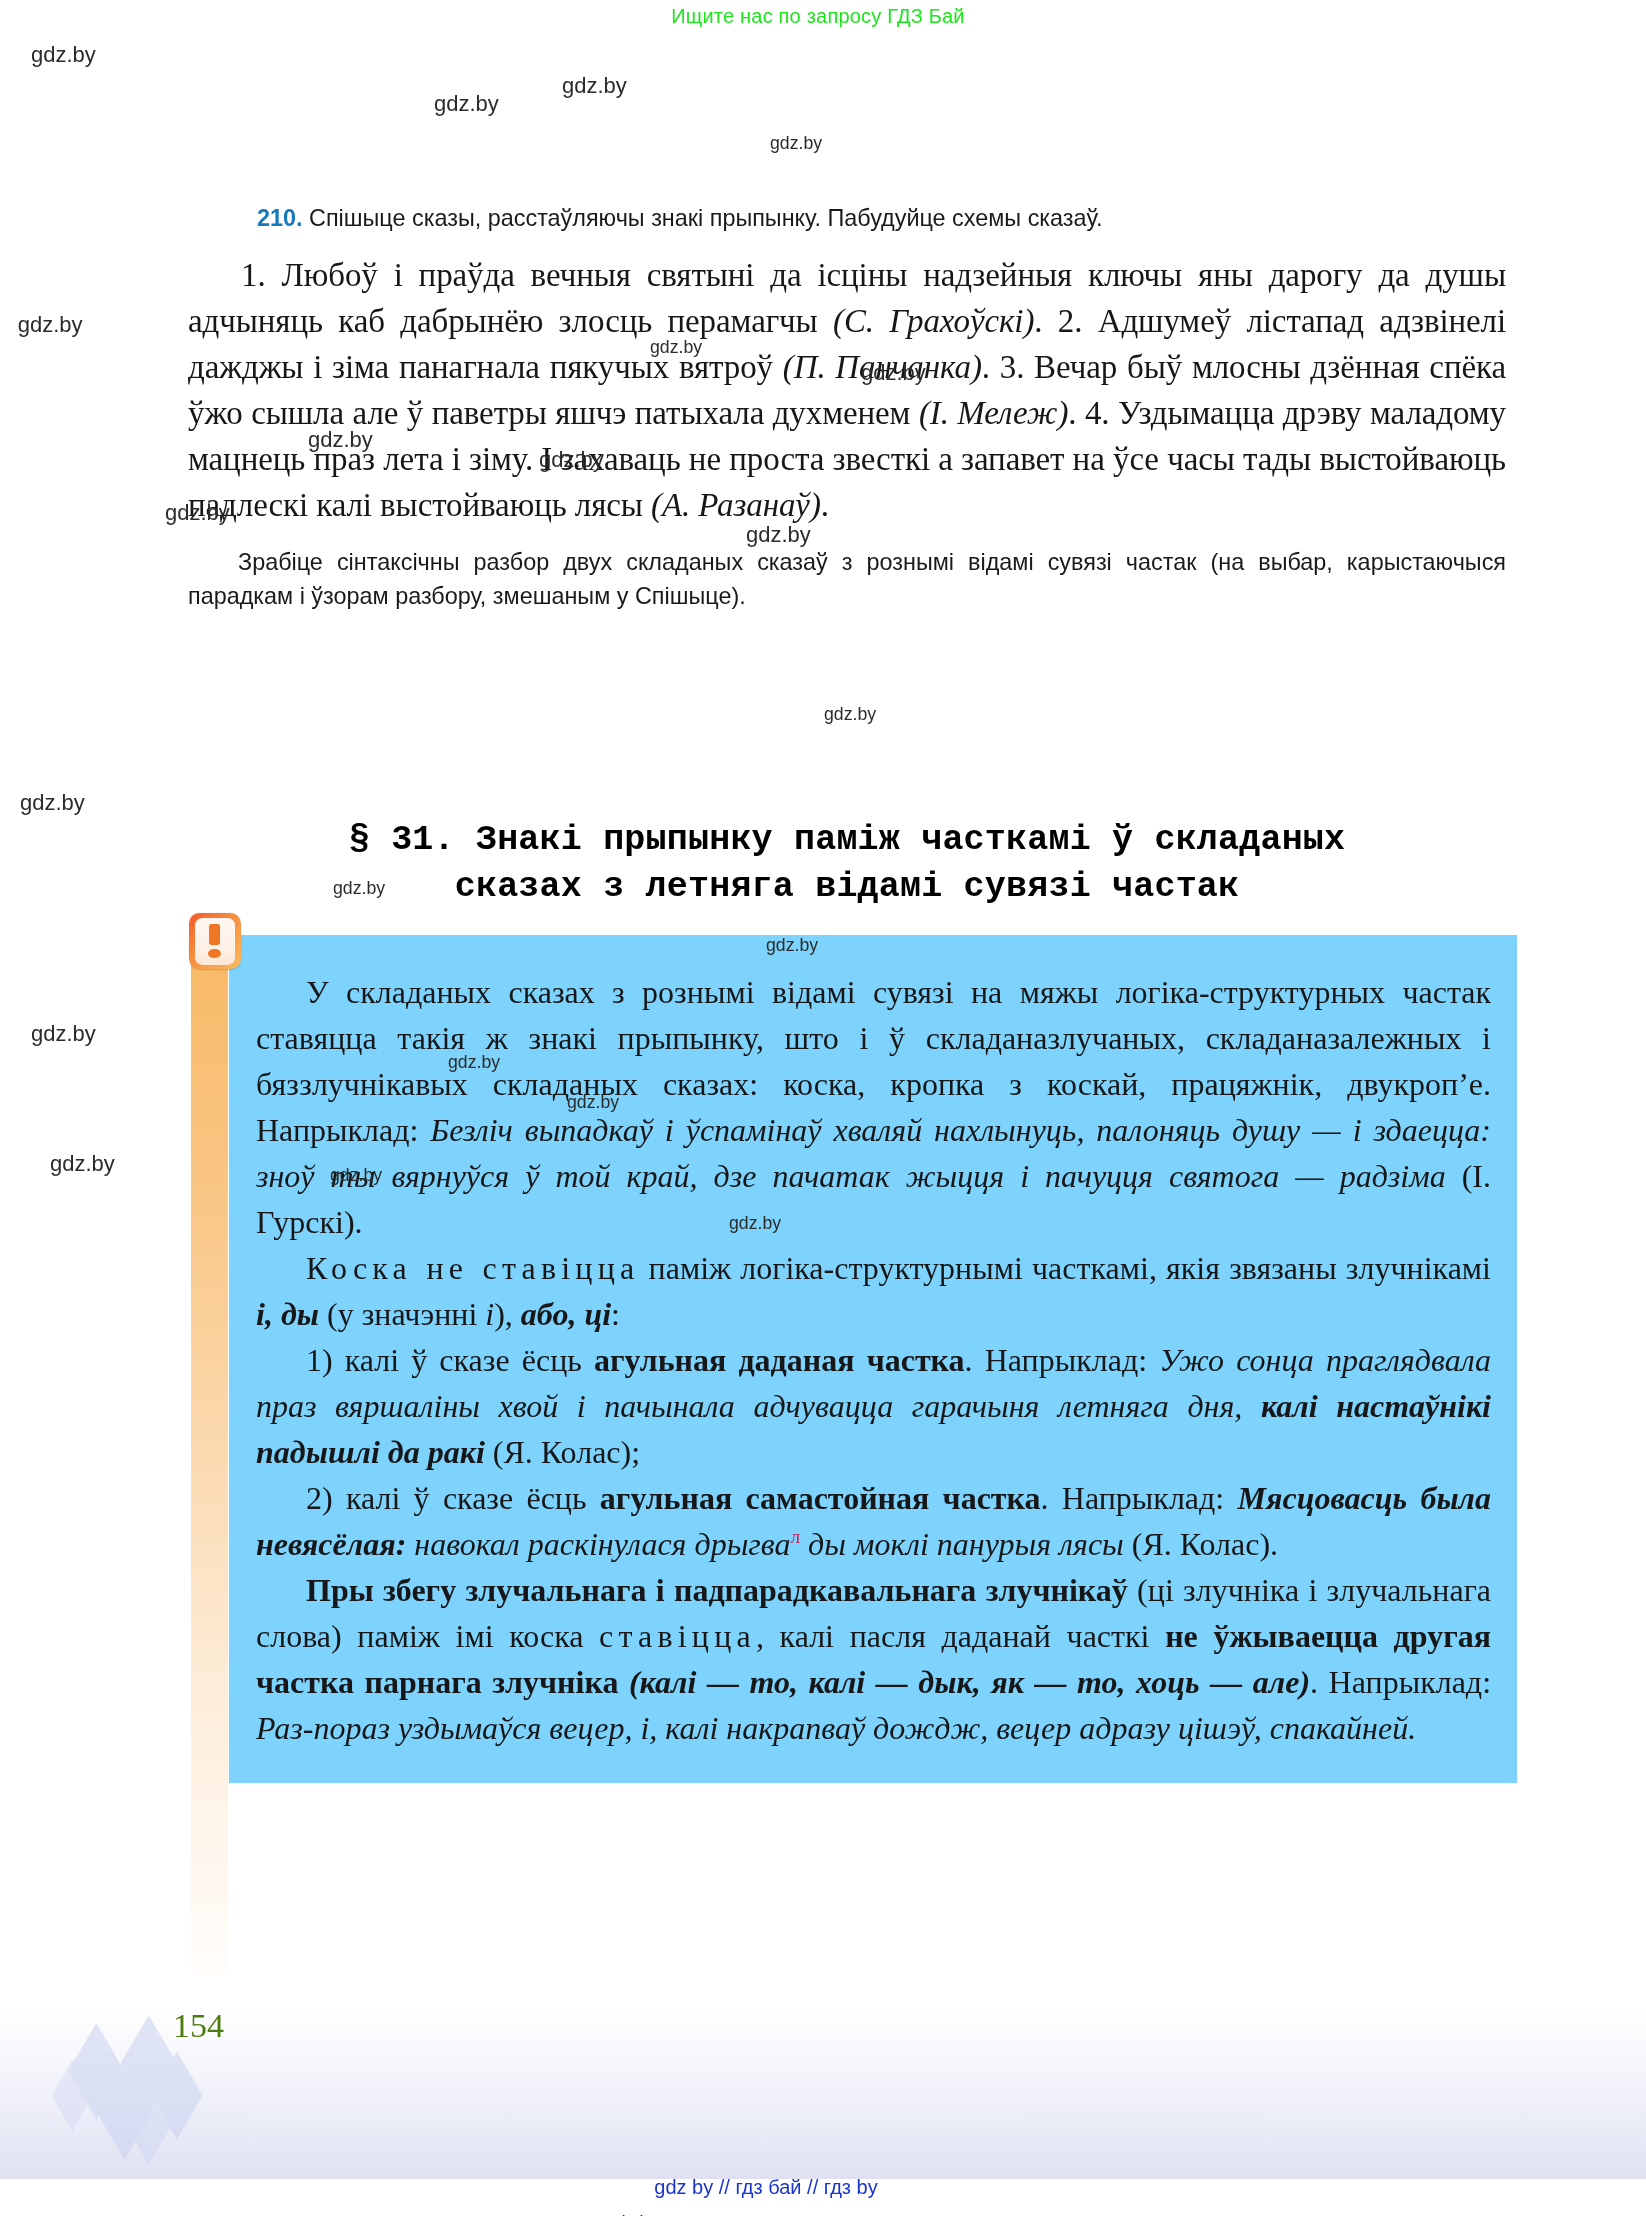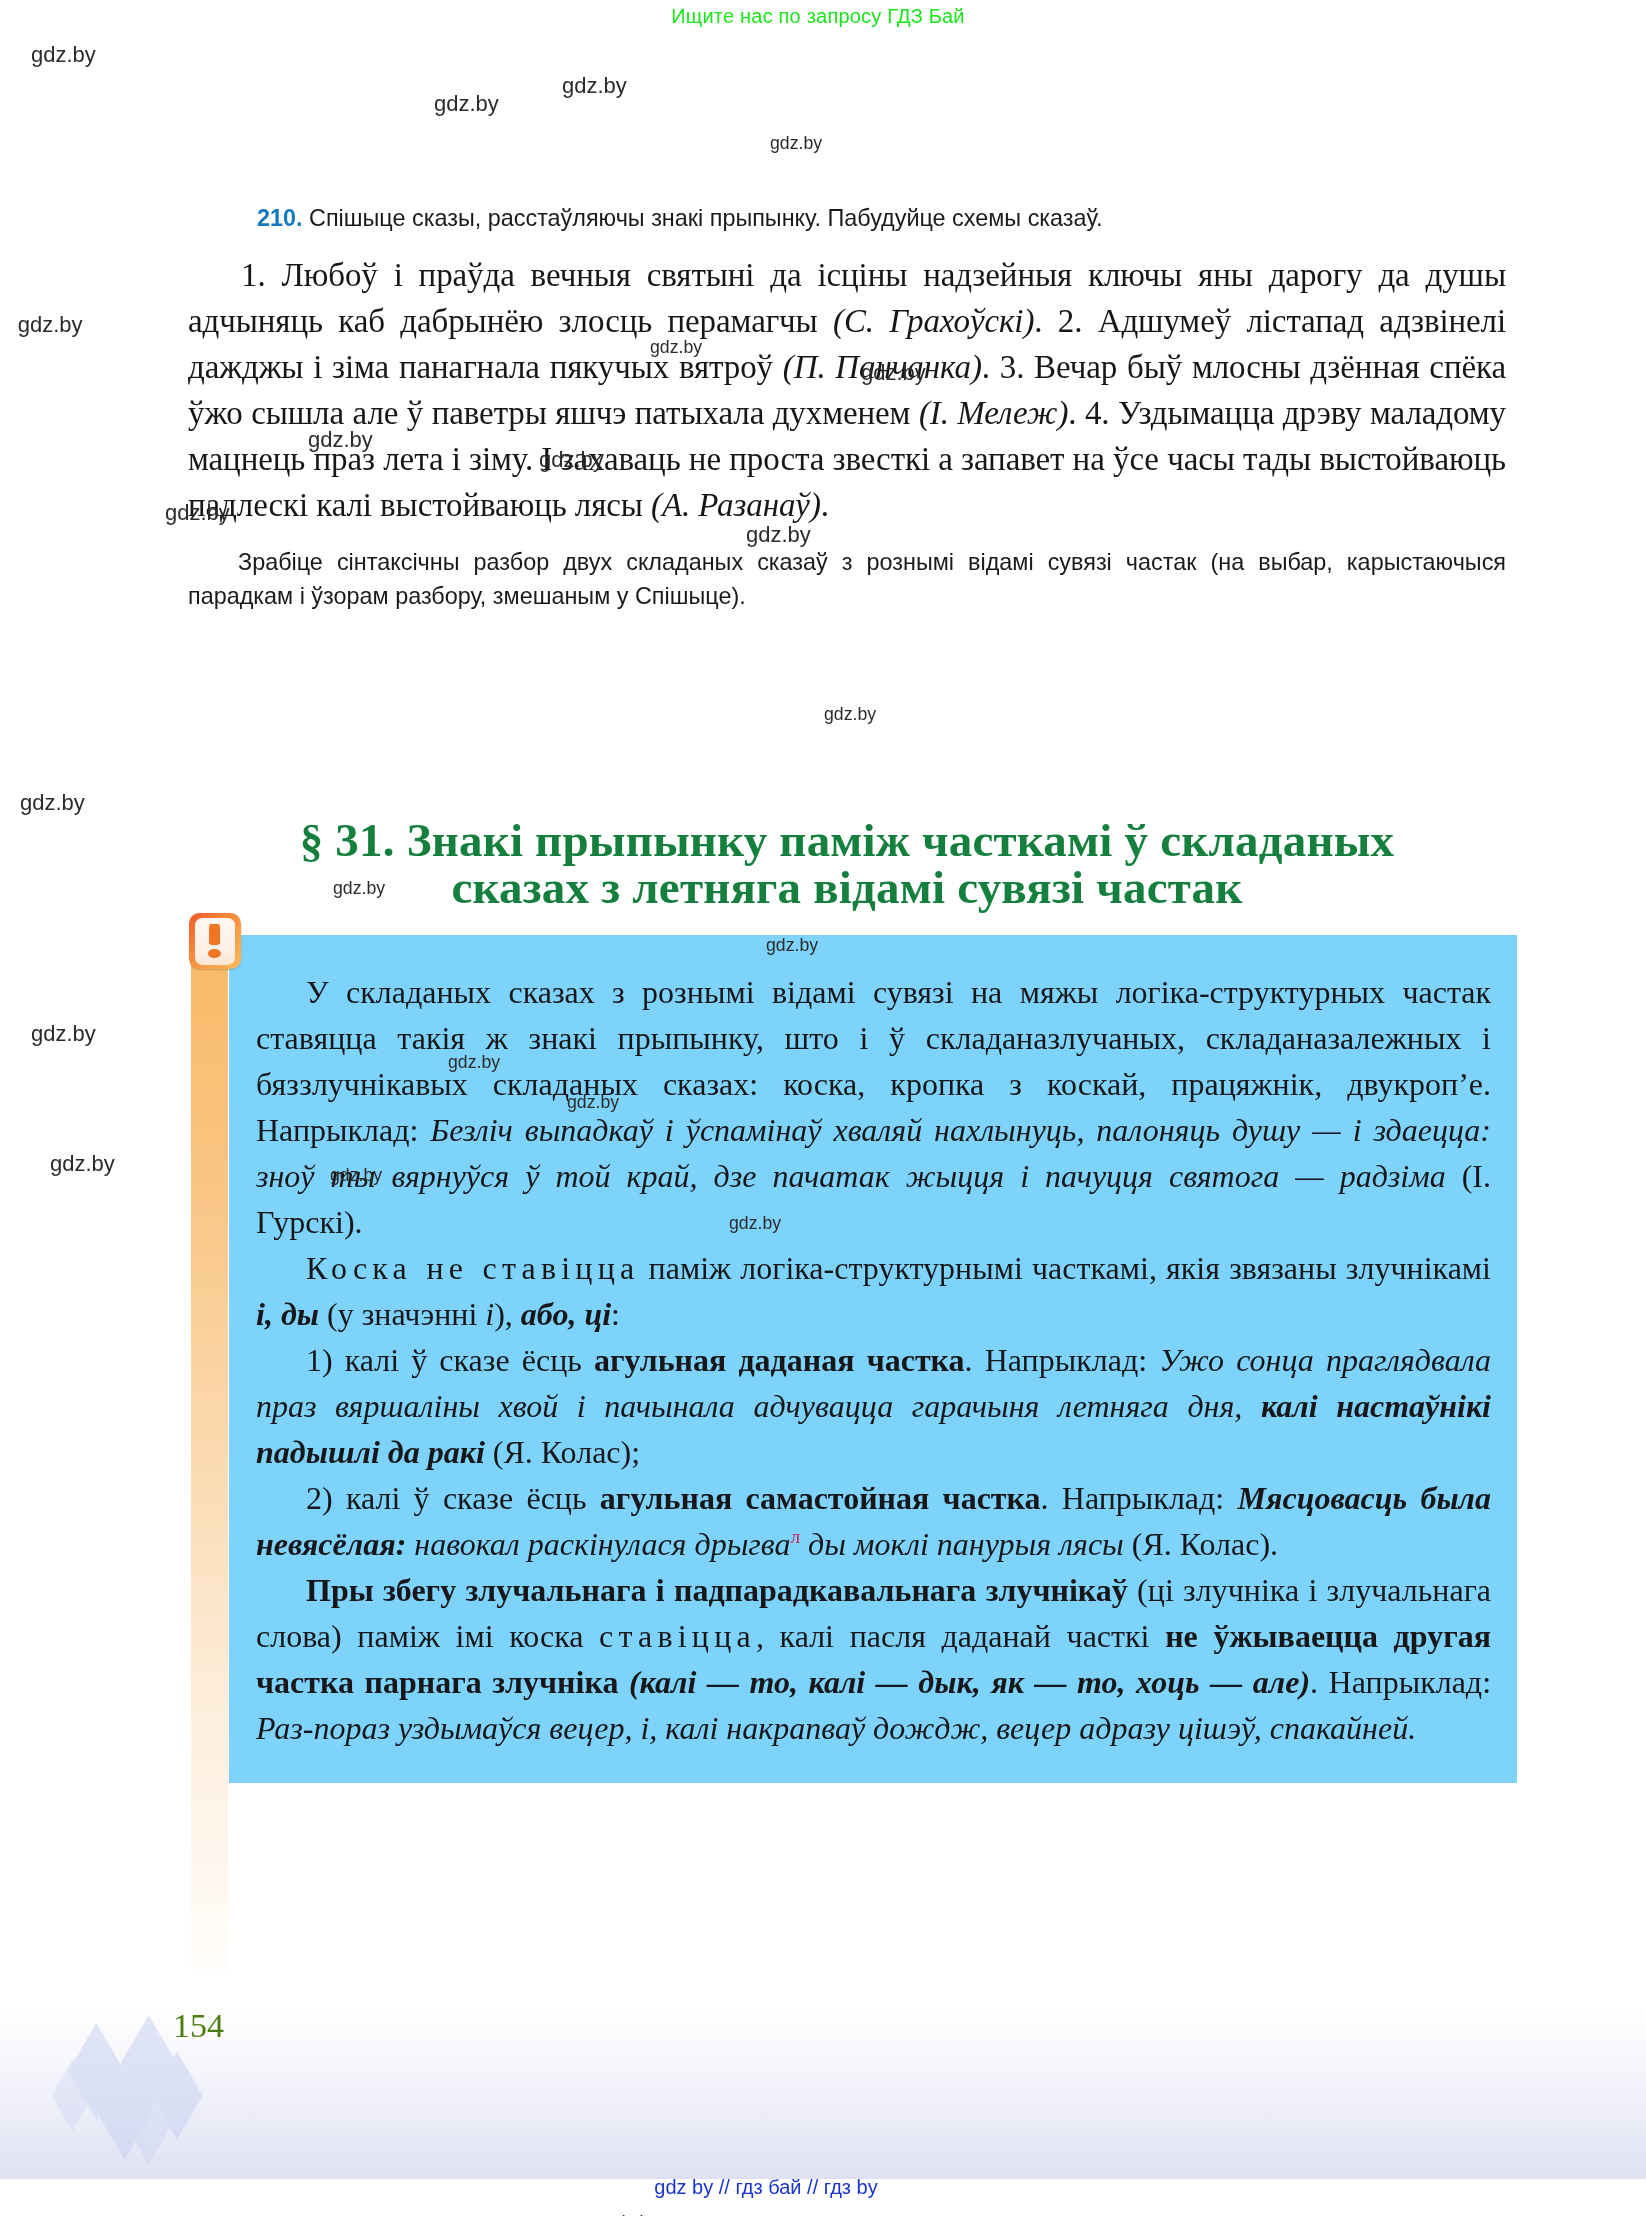--- a/index.html
+++ b/index.html
@@ -90,24 +90,24 @@
     text-indent: 50px;
   }
 
   
   .section-heading {
     position: absolute;
     left: 188px;
     top: 817px;
     width: 1318px;
     text-align: center;
-    color: #15803d;
-    font-family: Liberation Serif, serif;
+    color: #000000;
+    font-family: Liberation Mono, monospace;
     font-weight: bold;
-    font-size: 47px;
+    font-size: 35px;
     line-height: 47px;
     letter-spacing: 0.2px;
   }
   .section-heading .l2 { display: block; }
 
   
   .rule-box {
     position: absolute;
     left: 229px;
     top: 935px;

